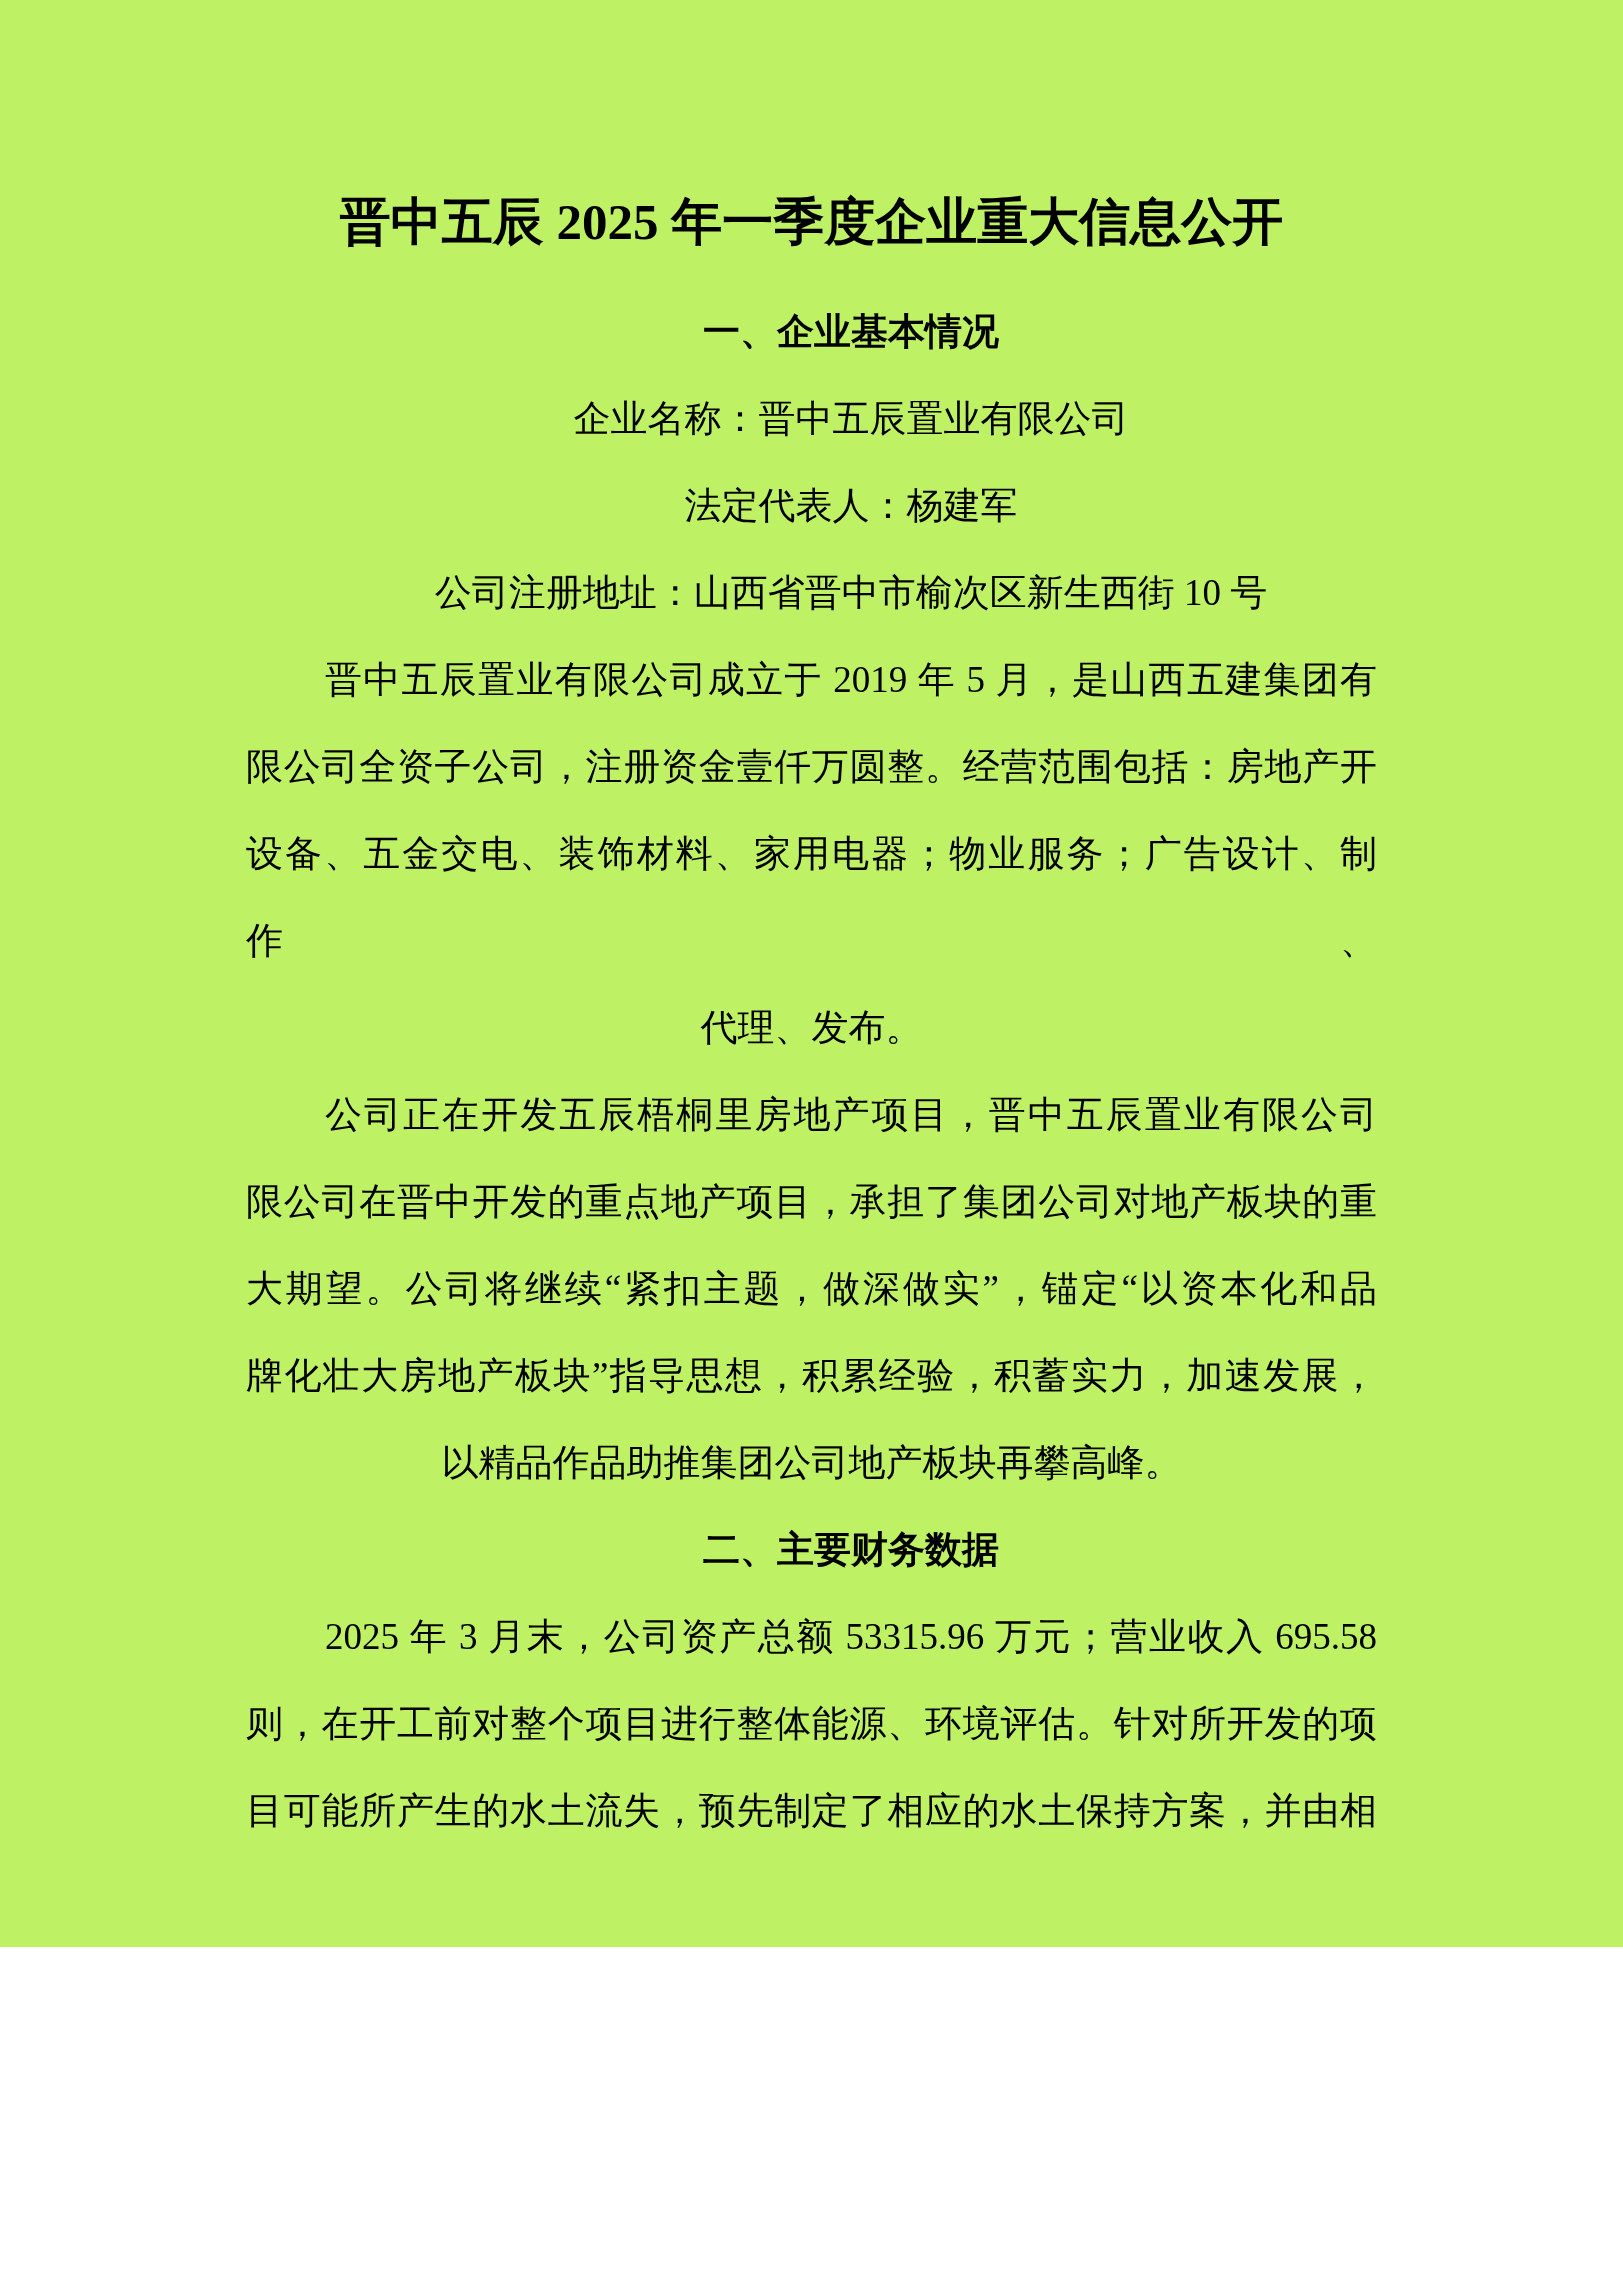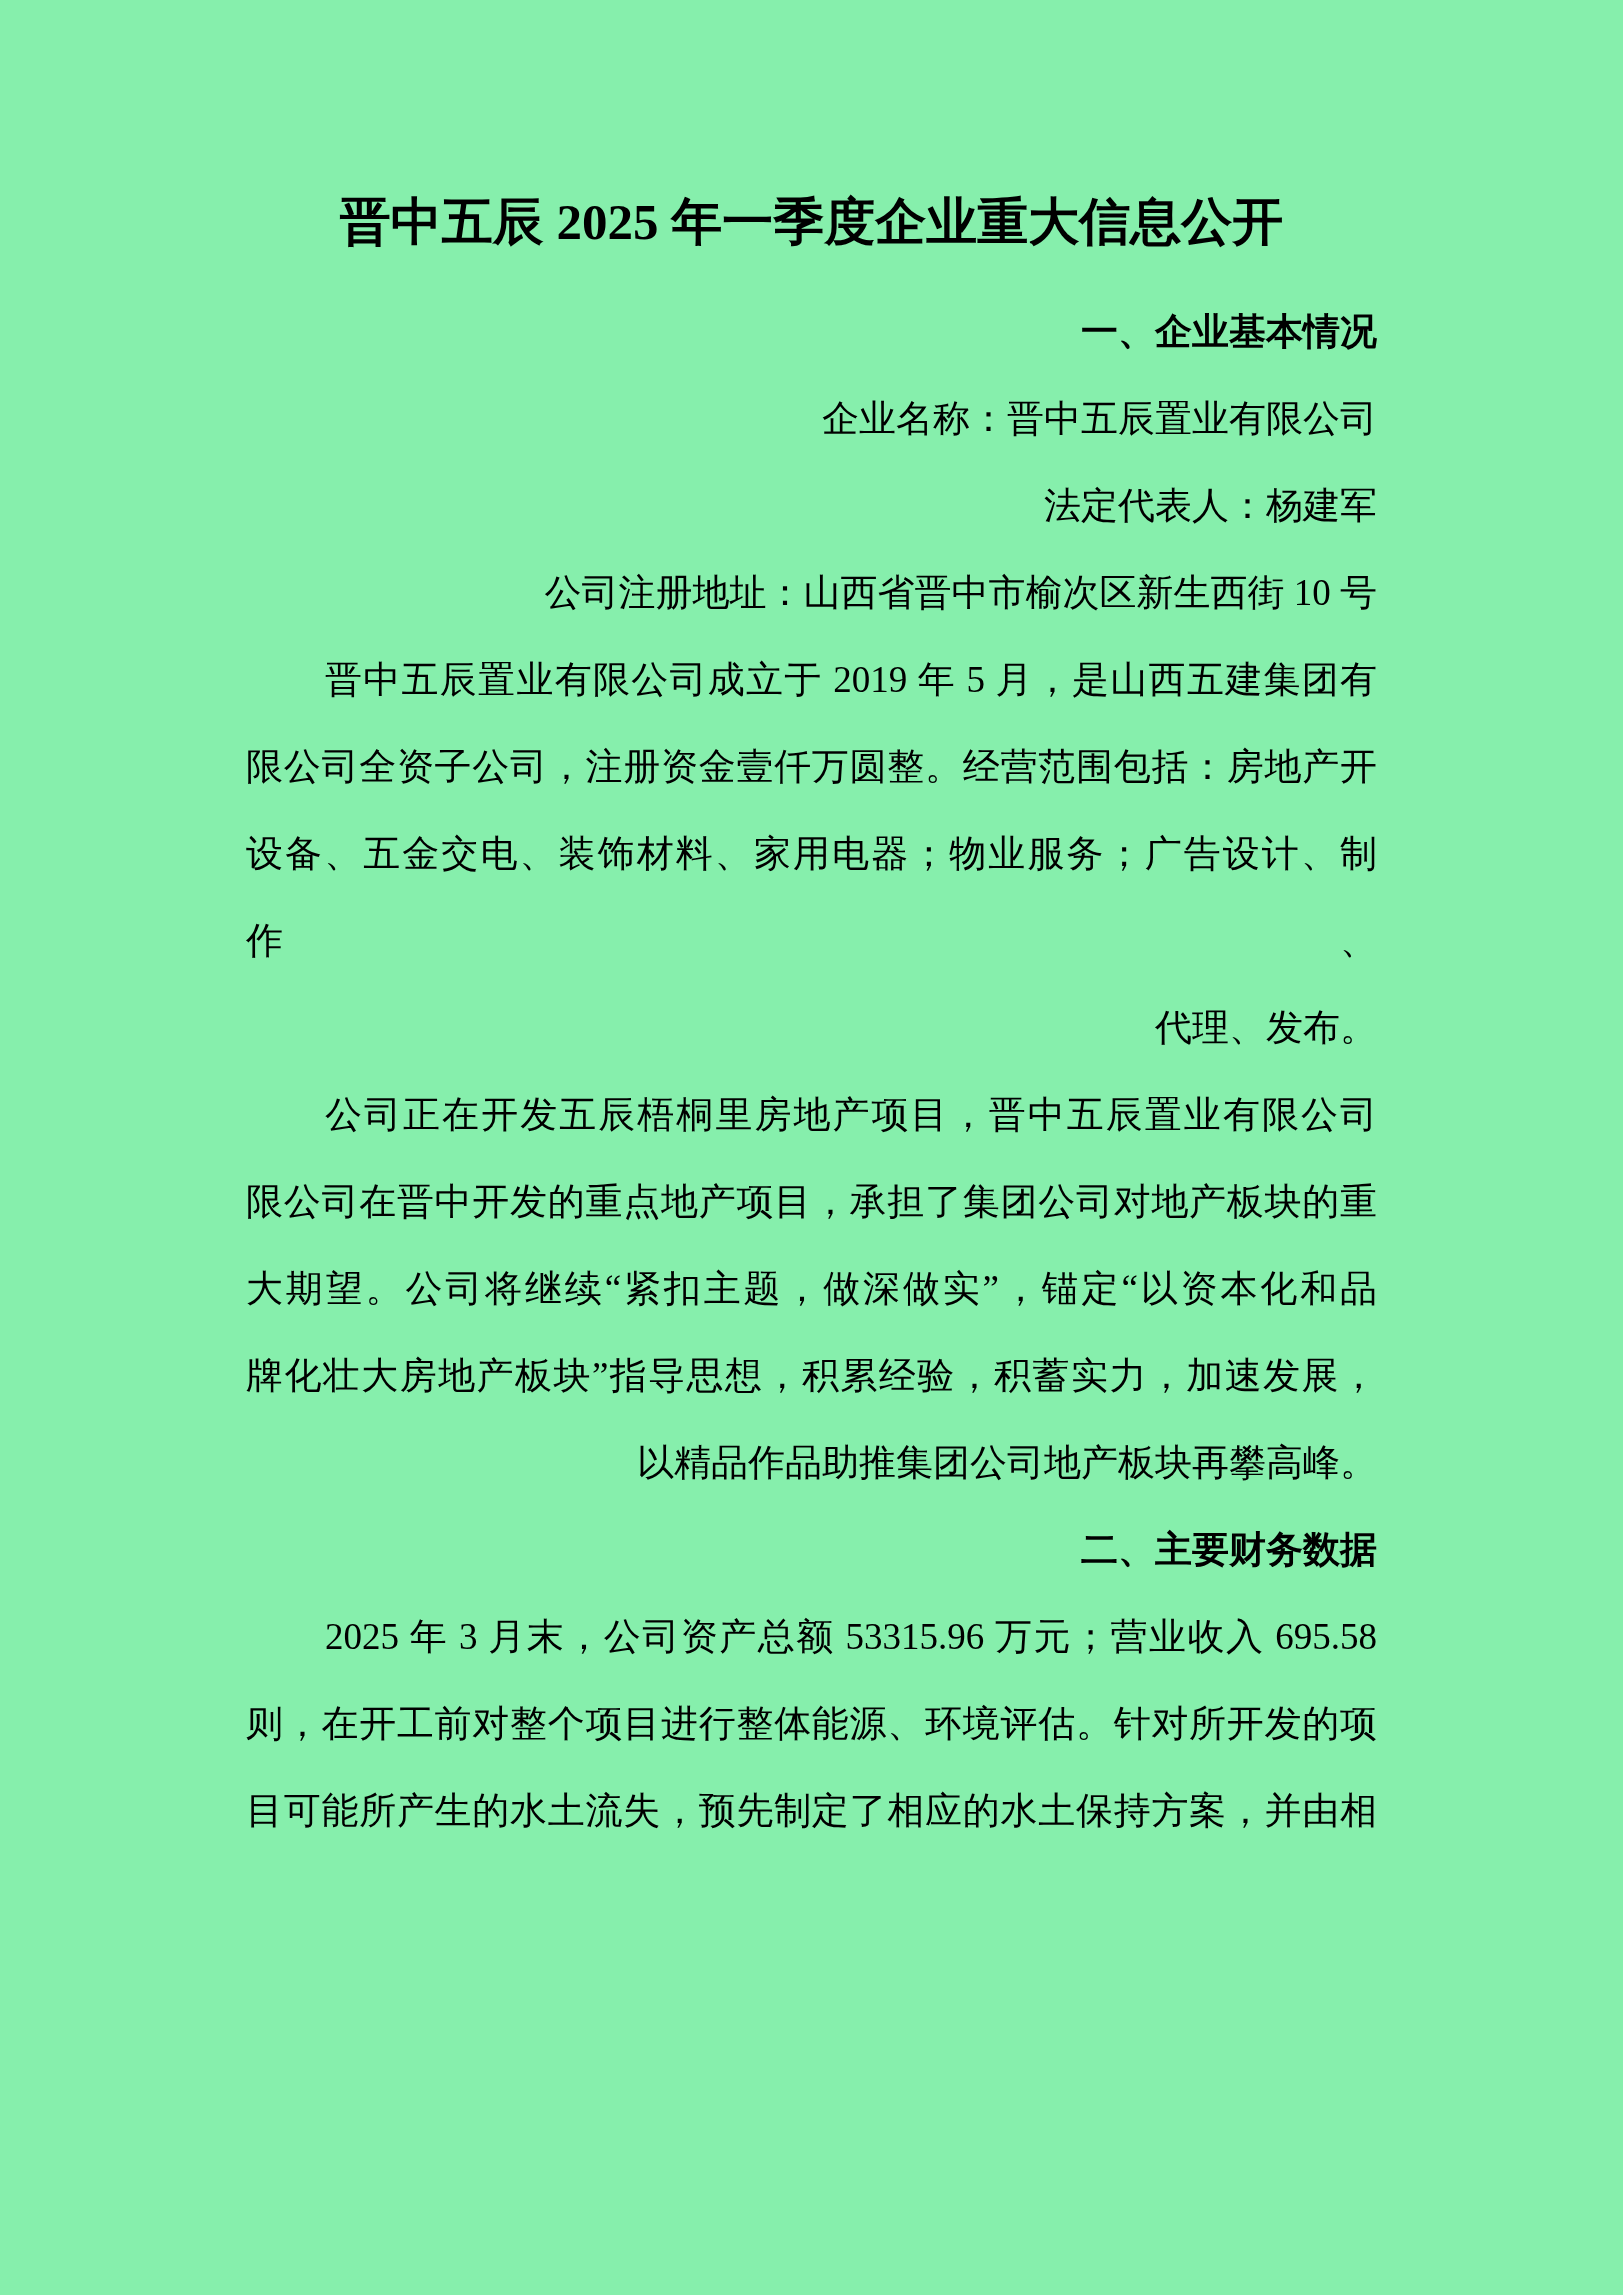--- a/index.html
+++ b/index.html
@@ -3,40 +3,40 @@
 <meta charset="utf-8">
 <style>
   html, body {
     margin: 0;
     padding: 0;
     background: #ffffff;
   }
   .page {
     position: relative;
     width: 1623px;
-    height: 2295px;
-    background: #86efac;
+    height: 1947px;
+    background: #bef264;
     box-sizing: border-box;
     padding: 163px 246px 0 246px;
     overflow: hidden;
     font-family: "Liberation Serif", "DejaVu Serif", serif;
     color: #000000;
   }
   .doc-title {
     font-size: 51px;
     line-height: 119px;
     font-weight: bold;
     text-align: center;
     margin-bottom: 6.3px;
     white-space: nowrap;
   }
   .line {
     font-size: 37px;
     line-height: 87px;
-    text-align: right;
+    text-align: center;
   }
   .line.heading {
     font-weight: bold;
   }
   .line.heading, .line.body-indent {
     padding-left: 79px;
   }
   .line.justify {
     text-align: justify;
     text-align-last: justify;

